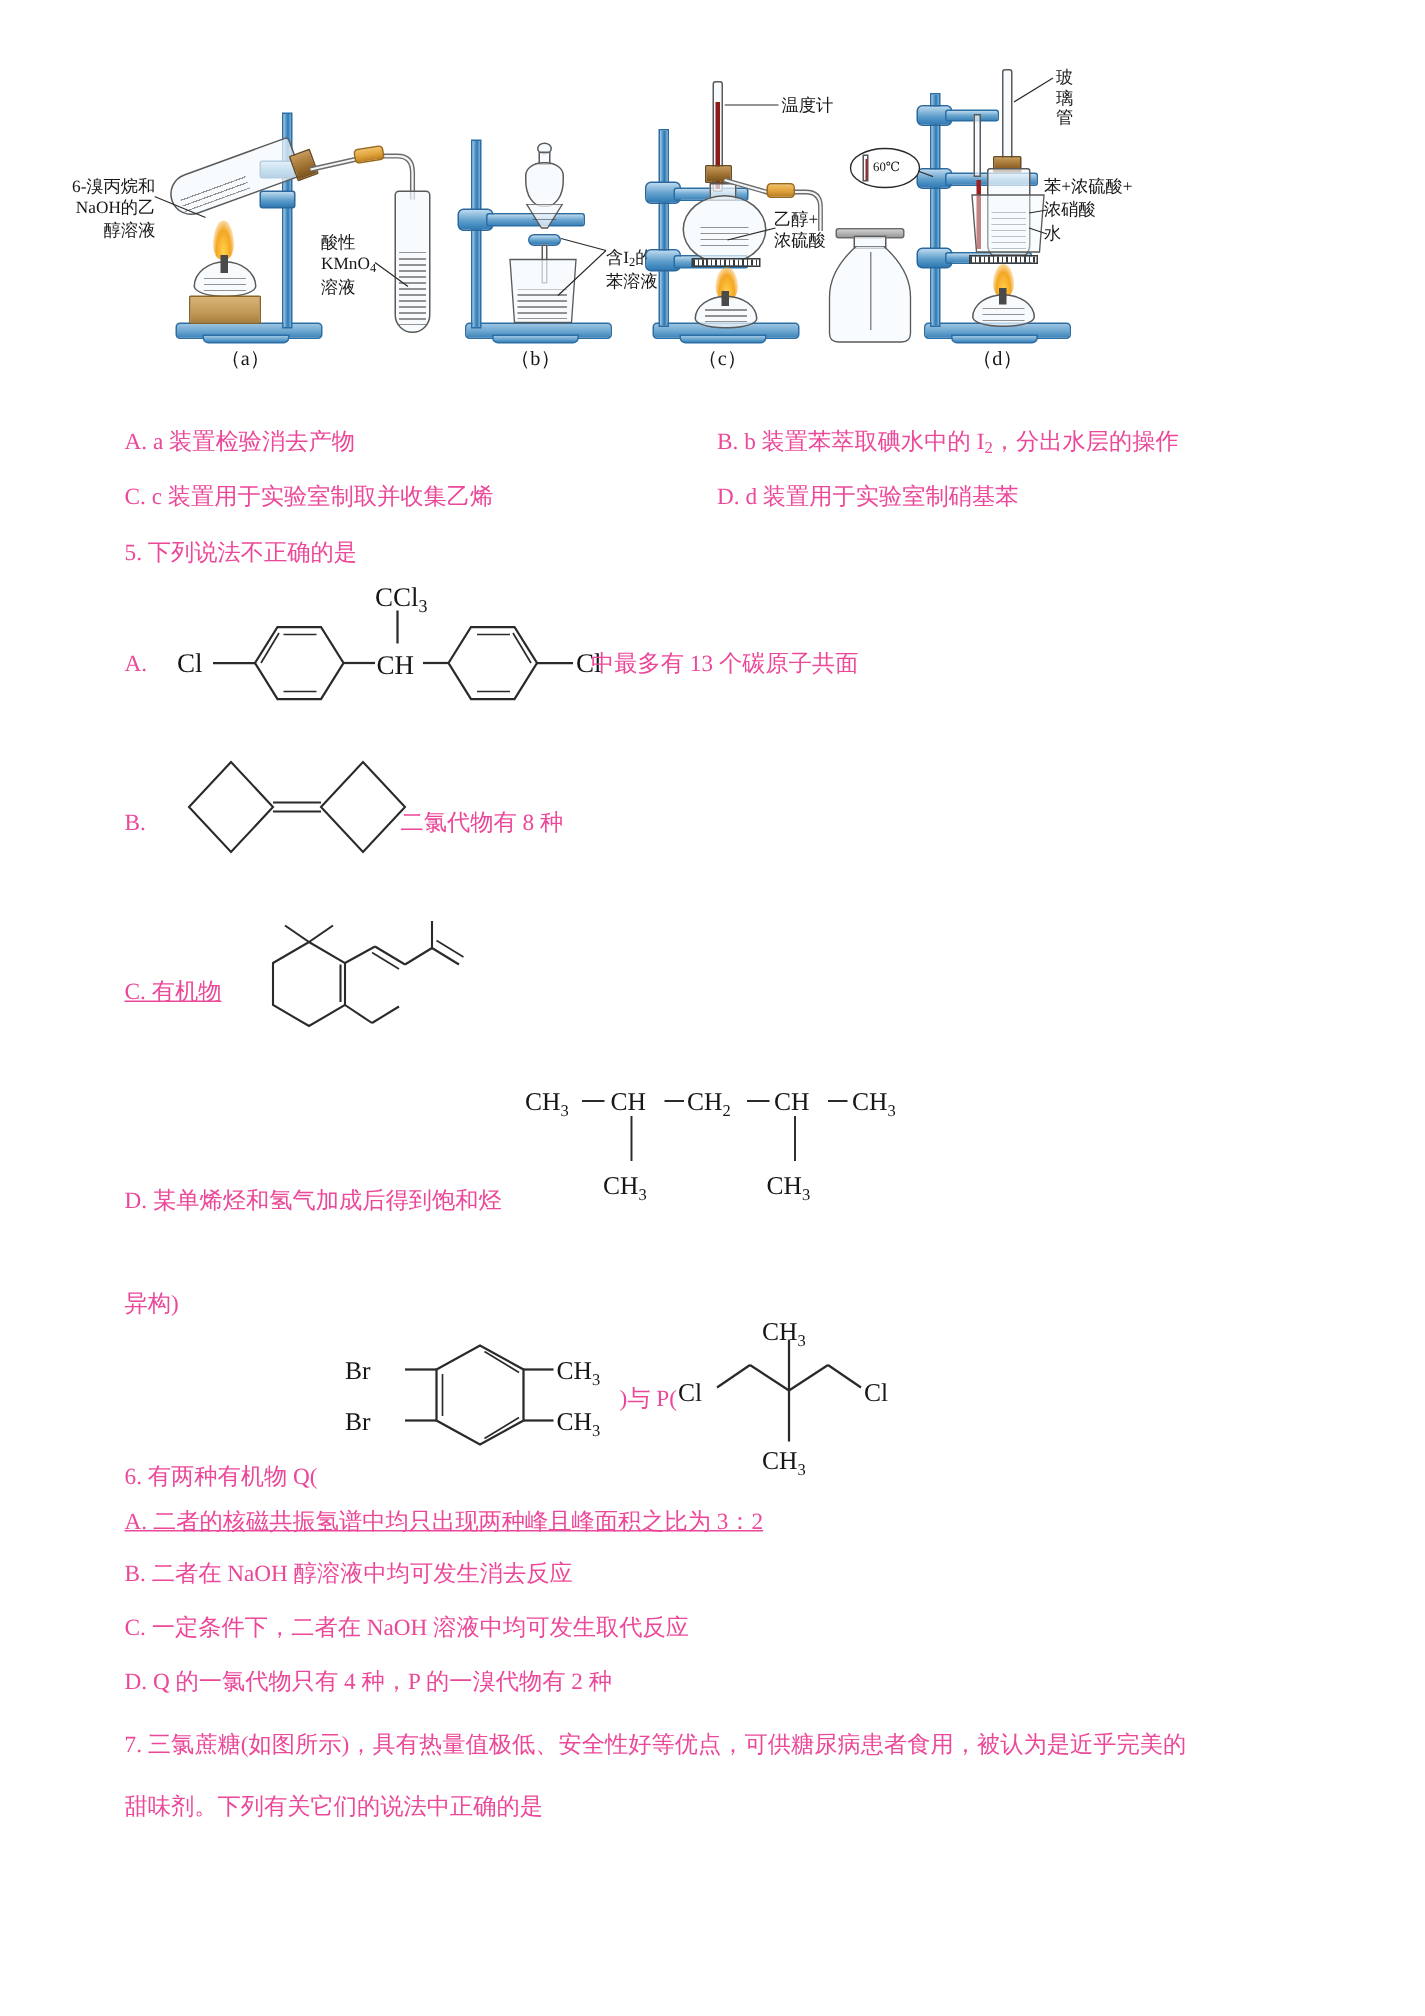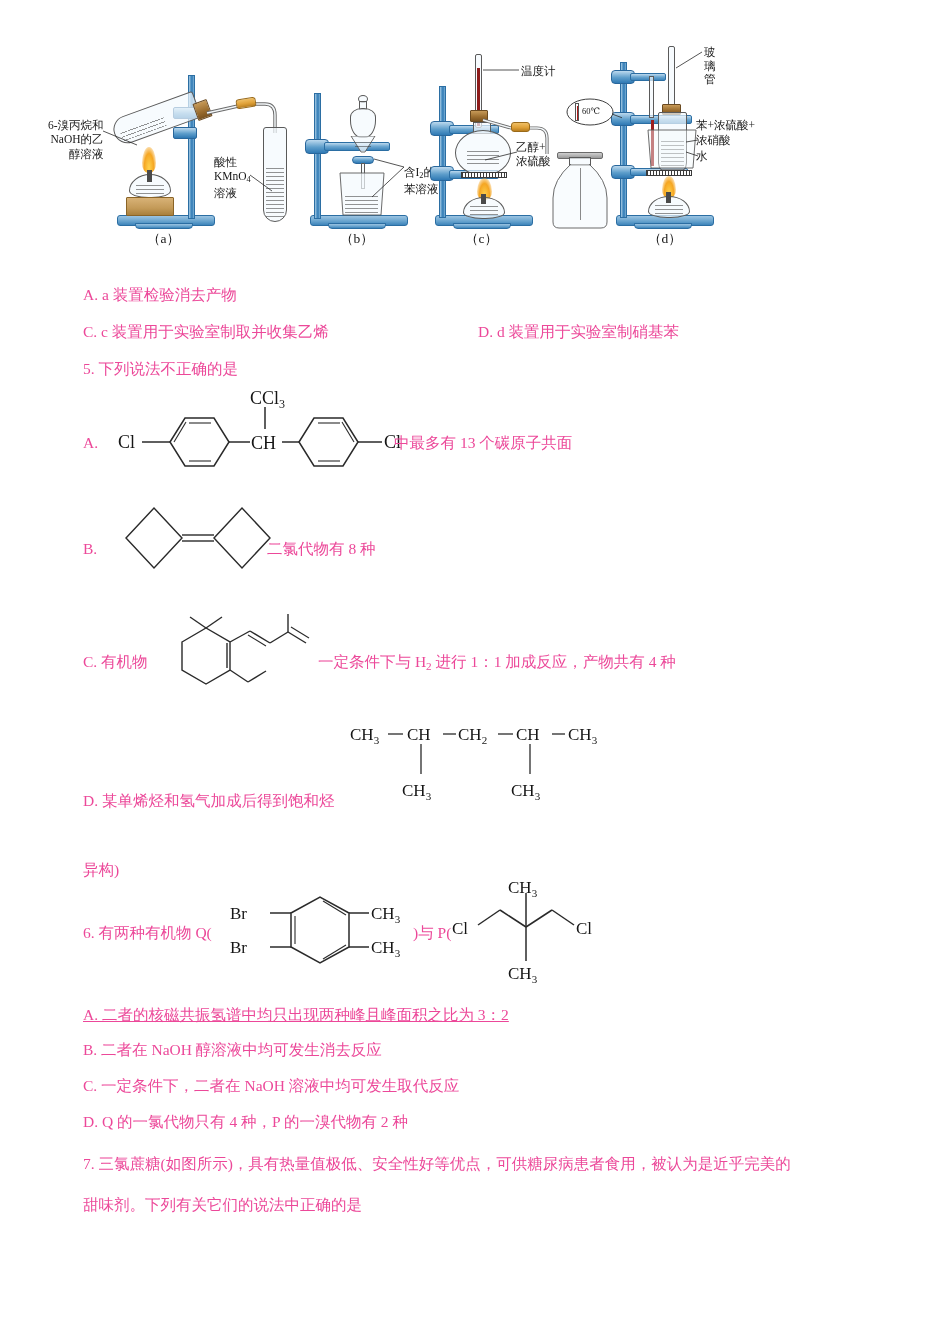--- a/index.html
+++ b/index.html
@@ -348,20 +348,23 @@
       </div>
       <svg class="leader" style="left:84px; top:86px; width:16px; height:36px;">
         <path d="M14,14 L2,16 M14,30 L2,26" stroke="#2a2a2a" stroke-width="0.8" fill="none"></path>
       </svg>
 
       <div class="cap" style="left:48px; top:190px;">（d）</div>
     </div>
   </div>
 
   <div class="txt opt" style="left:83px; top:283px;">A. a 装置检验消去产物</div>
+  <div class="txt opt" style="left:478px; top:283px;">
+    <span>B. b 装置苯萃取碘水中的 I</span><sub>2</sub><span>，分出水层的操作</span>
+  </div>
   <div class="txt opt" style="left:83px; top:320px;">C. c 装置用于实验室制取并收集乙烯</div>
   <div class="txt opt" style="left:478px; top:320px;">D. d 装置用于实验室制硝基苯</div>
 
   <div class="txt qn" style="left:83px; top:357px;">5. 下列说法不正确的是</div>
 
   <div class="txt" style="left:83px; top:431px;">A.</div>
   <div class="struct" style="left:108px; top:385px;">
     <svg width="310" height="86" viewBox="0 0 310 86">
       <g stroke="#2a2a2a" stroke-width="1.5" fill="none">
 
@@ -401,21 +404,21 @@
       <g stroke="#2a2a2a" stroke-width="1.4" fill="none">
         <polygon points="8,40 36,10 64,40 36,70"></polygon>
         <polygon points="96,40 124,10 152,40 124,70"></polygon>
         <line x1="64" y1="37" x2="96" y2="37"></line>
         <line x1="64" y1="43" x2="96" y2="43"></line>
       </g>
     </svg>
   </div>
   <div class="txt" style="left:267px; top:537px;">二氯代物有 8 种</div>
 
-  <div class="txt" style="left:83px; top:650px;">C. 有机物</div>
+  <div class="txt" style="left:83px; top:650px;text-decoration:underline;">C. 有机物</div>
   <div class="struct" style="left:160px; top:612px;">
     <svg width="160" height="92" viewBox="0 0 160 92">
       <g stroke="#2a2a2a" stroke-width="1.4" fill="none">
 
         <polygon points="22,30 46,16 70,30 70,58 46,72 22,58"></polygon>
         <line x1="67" y1="31" x2="67" y2="56"></line>
 
         <line x1="46" y1="16" x2="30" y2="5"></line>
         <line x1="46" y1="16" x2="62" y2="5"></line>
 
@@ -424,23 +427,20 @@
 
         <line x1="70" y1="30" x2="90" y2="19"></line>
         <line x1="90" y1="19" x2="110" y2="31"></line>
         <line x1="88" y1="23" x2="106" y2="34" stroke-width="1.1"></line>
         <line x1="110" y1="31" x2="128" y2="20"></line>
         <line x1="128" y1="20" x2="128" y2="2"></line>
         <line x1="128" y1="20" x2="146" y2="31"></line>
         <line x1="131" y1="15" x2="149" y2="26" stroke-width="1.1"></line>
       </g>
     </svg>
-  </div>
-  <div class="txt" style="left:318px; top:650px;">
-    <span>一定条件下与 H</span><sub>2</sub><span> 进行 1：1 加成反应，产物共有 4 种</span>
   </div>
 
   <div class="txt" style="left:83px; top:789px;">D. 某单烯烃和氢气加成后得到饱和烃</div>
   <div class="struct" style="left:350px; top:718px;">
     <svg width="270" height="90" viewBox="0 0 270 90">
       <g fill="#161616" font-family="Liberation Serif, serif" font-size="17">
         <text x="0" y="22">CH<tspan font-size="11" dy="4">3</tspan></text>
         <text x="57" y="22">CH</text>
         <text x="108" y="22">CH<tspan font-size="11" dy="4">2</tspan></text>
         <text x="166" y="22">CH</text>
@@ -453,21 +453,21 @@
         <line x1="93" y1="16" x2="106" y2="16"></line>
         <line x1="148" y1="16" x2="163" y2="16"></line>
         <line x1="202" y1="16" x2="215" y2="16"></line>
         <line x1="71" y1="26" x2="71" y2="56"></line>
         <line x1="180" y1="26" x2="180" y2="56"></line>
       </g>
     </svg>
   </div>
   <div class="txt" style="left:83px; top:858px;">异构)</div>
 
-  <div class="txt qn" style="left:83px; top:921px;">6. 有两种有机物 Q(</div>
+  <div class="txt qn" style="left:83px; top:973px;">6. 有两种有机物 Q(</div>
 
   <div class="struct" style="left:228px; top:885px;">
     <svg width="185" height="95" viewBox="0 0 185 95">
       <g stroke="#2a2a2a" stroke-width="1.5" fill="none">
         <polygon points="63,28 92,12 121,28 121,62 92,78 63,62"></polygon>
         <line x1="67" y1="31" x2="67" y2="59" stroke-width="1.1"></line>
         <line x1="95" y1="16" x2="118" y2="30" stroke-width="1.1"></line>
         <line x1="95" y1="74" x2="118" y2="60" stroke-width="1.1"></line>
         <line x1="63" y1="28" x2="42" y2="28"></line>
         <line x1="63" y1="62" x2="42" y2="62"></line>

